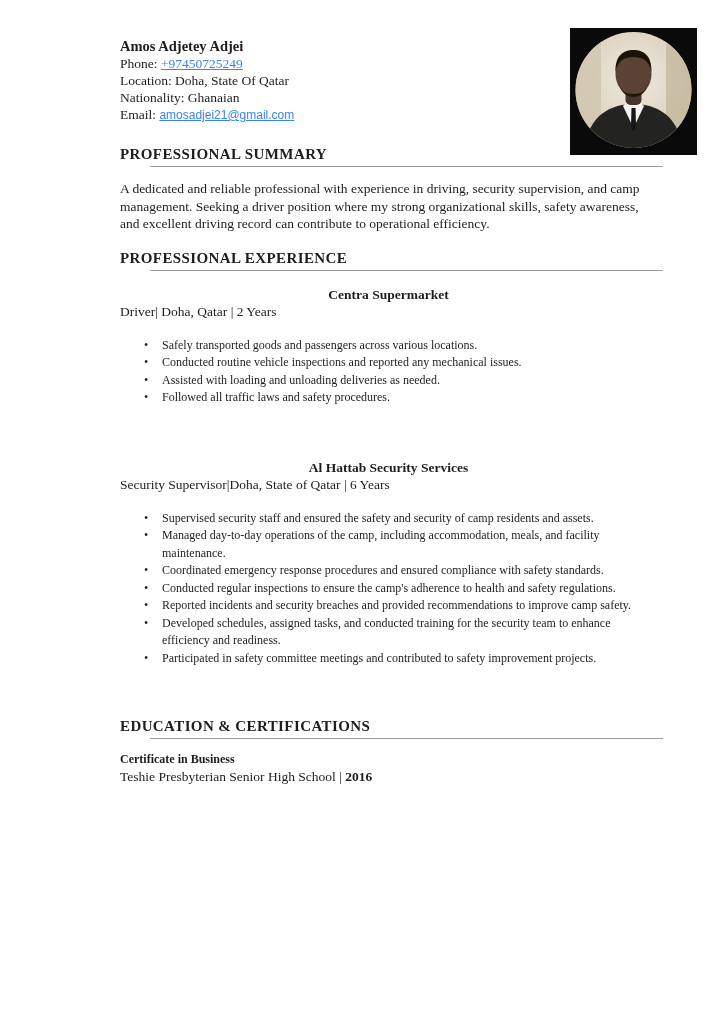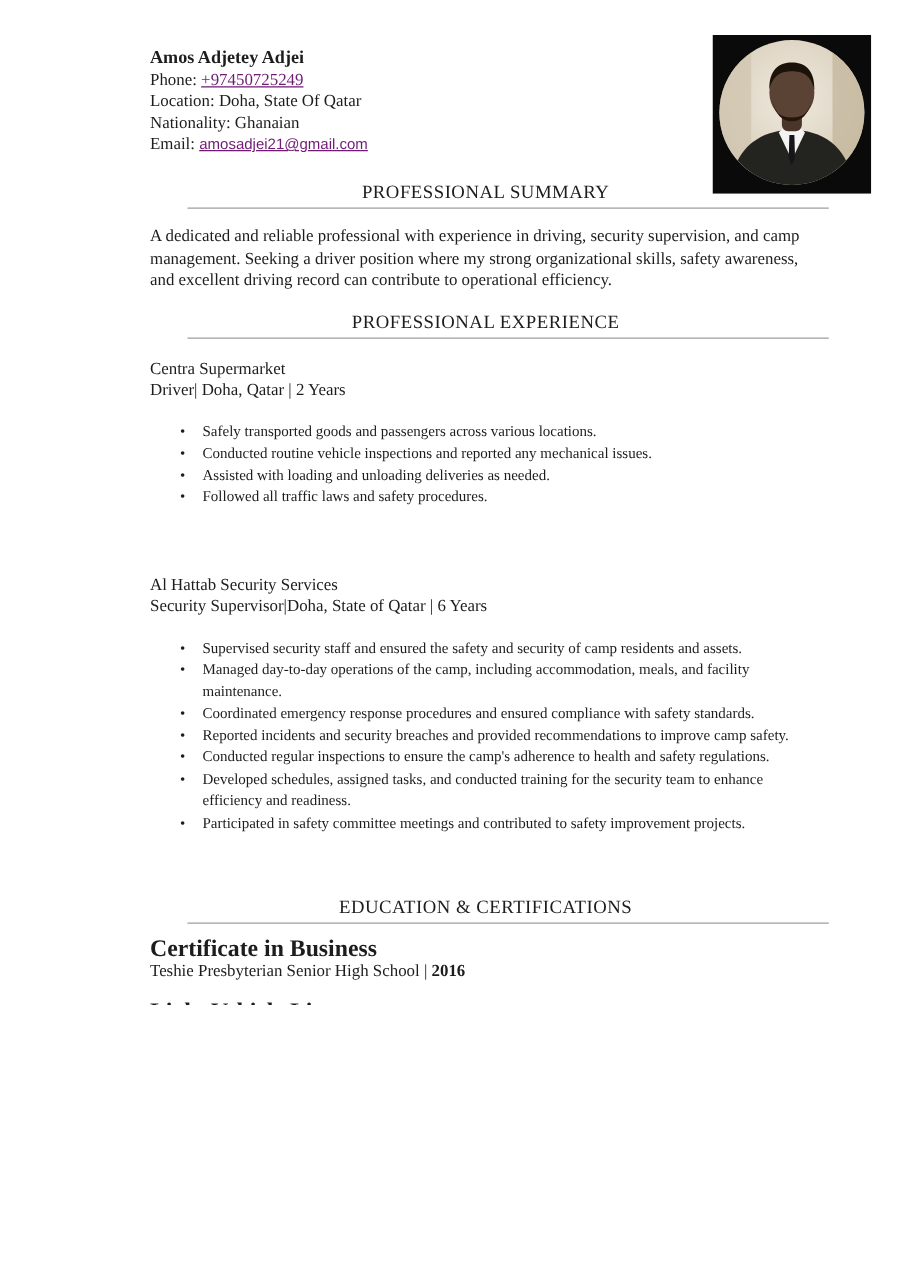--- a/index.html
+++ b/index.html
@@ -15,70 +15,70 @@
   }
   .content {
     position:absolute;
     left:88px;
     top:38px;
     width:537px;
   }
   
   .name { font-weight:bold; font-size:14.5px; line-height:17px; }
   .contact-line { font-size:13.5px; line-height:17px; }
-  a.doc-link { color:#701a75; text-decoration:underline; cursor:pointer; }
+  a.doc-link { color:#3b82f6; text-decoration:underline; cursor:pointer; }
   .email-link { font-family:"Liberation Sans", sans-serif; font-size:12px; }
   
   .photo-frame {
     position:absolute;
     left:538px; top:28px;
     width:127px; height:127px;
   }
   
   .section-head {
-    text-align:center;
-    font-weight:normal;
+    text-align:left;
+    font-weight:bold;
     font-size:15px;
     line-height:18px;
     letter-spacing:0.4px;
   }
   .mt-summary { margin-top:21px; }
   .mt-exp { margin-top:16px; }
   .mt-edu { margin-top:50px; }
   .rule {
     border:none;
     border-top:1px solid #9e9e9e;
     margin:3px -6px 0 30px;
     height:0;
   }
   .summary-text {
     margin:13px 0 0 0;
     font-size:13.5px;
     line-height:17.5px;
   }
   
-  .job-company { font-weight:normal; font-size:13.5px; line-height:17px; margin-top:15px; }
+  .job-company { font-weight:bold; font-size:13.5px; line-height:17px; margin-top:15px;text-align:center; }
   .job-company.second { margin-top:52px; }
   .job-meta { font-size:13.5px; line-height:17px; }
   ul.bullets {
     margin:17px 0 0 0;
     padding:0;
     list-style:none;
     font-size:12px;
     line-height:17.5px;
   }
   ul.bullets li { position:relative; padding-left:42px; }
   ul.bullets li::before {
     content:"\2022";
     position:absolute;
     left:24px;
     top:0;
   }
   
-  .edu-title { font-weight:bold; font-size:19px; line-height:17px; }
+  .edu-title { font-weight:bold; font-size:12px; line-height:17px; }
   .edu-title.first { margin-top:12px; }
   .edu-title.second { margin-top:16px; }
   .edu-detail { font-size:13.5px; line-height:17px; }
   .edu-detail b { font-weight:bold; }
 </style>
 </head>
 <body>
 
 <div class="page">
 
@@ -142,22 +142,22 @@
       <li>Assisted with loading and unloading deliveries as needed.</li>
       <li>Followed all traffic laws and safety procedures.</li>
     </ul>
 
     <div class="job-company second">Al Hattab Security Services</div>
     <div class="job-meta">Security Supervisor|Doha, State of Qatar | 6 Years</div>
     <ul class="bullets">
       <li>Supervised security staff and ensured the safety and security of camp residents and assets.</li>
       <li>Managed day-to-day operations of the camp, including accommodation, meals, and facility maintenance.</li>
       <li>Coordinated emergency response procedures and ensured compliance with safety standards.</li>
+      <li>Conducted regular inspections to ensure the camp's adherence to health and safety regulations.</li>
       <li>Reported incidents and security breaches and provided recommendations to improve camp safety.</li>
-      <li>Conducted regular inspections to ensure the camp's adherence to health and safety regulations.</li>
       <li>Developed schedules, assigned tasks, and conducted training for the security team to enhance efficiency and readiness.</li>
       <li>Participated in safety committee meetings and contributed to safety improvement projects.</li>
     </ul>
 
     <div class="section-head mt-edu">EDUCATION &amp; CERTIFICATIONS</div>
     <hr class="rule">
 
     <div class="edu-title first">Certificate in Business</div>
     <div class="edu-detail"><span>Teshie Presbyterian Senior High School | </span><b>2016</b></div>
 

